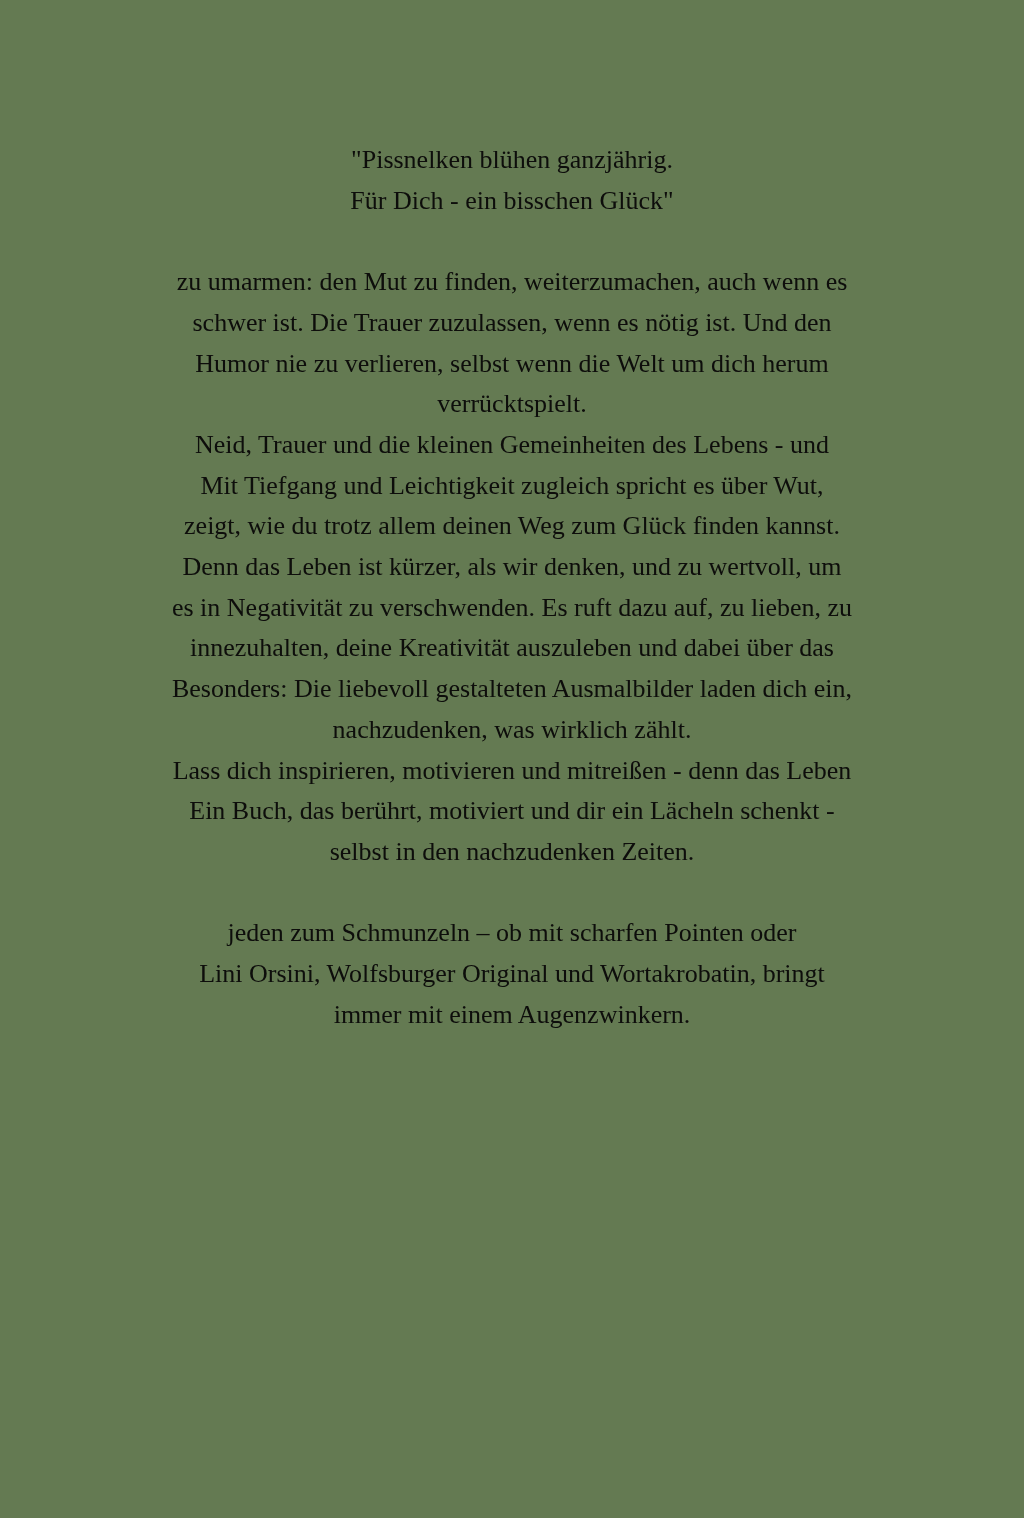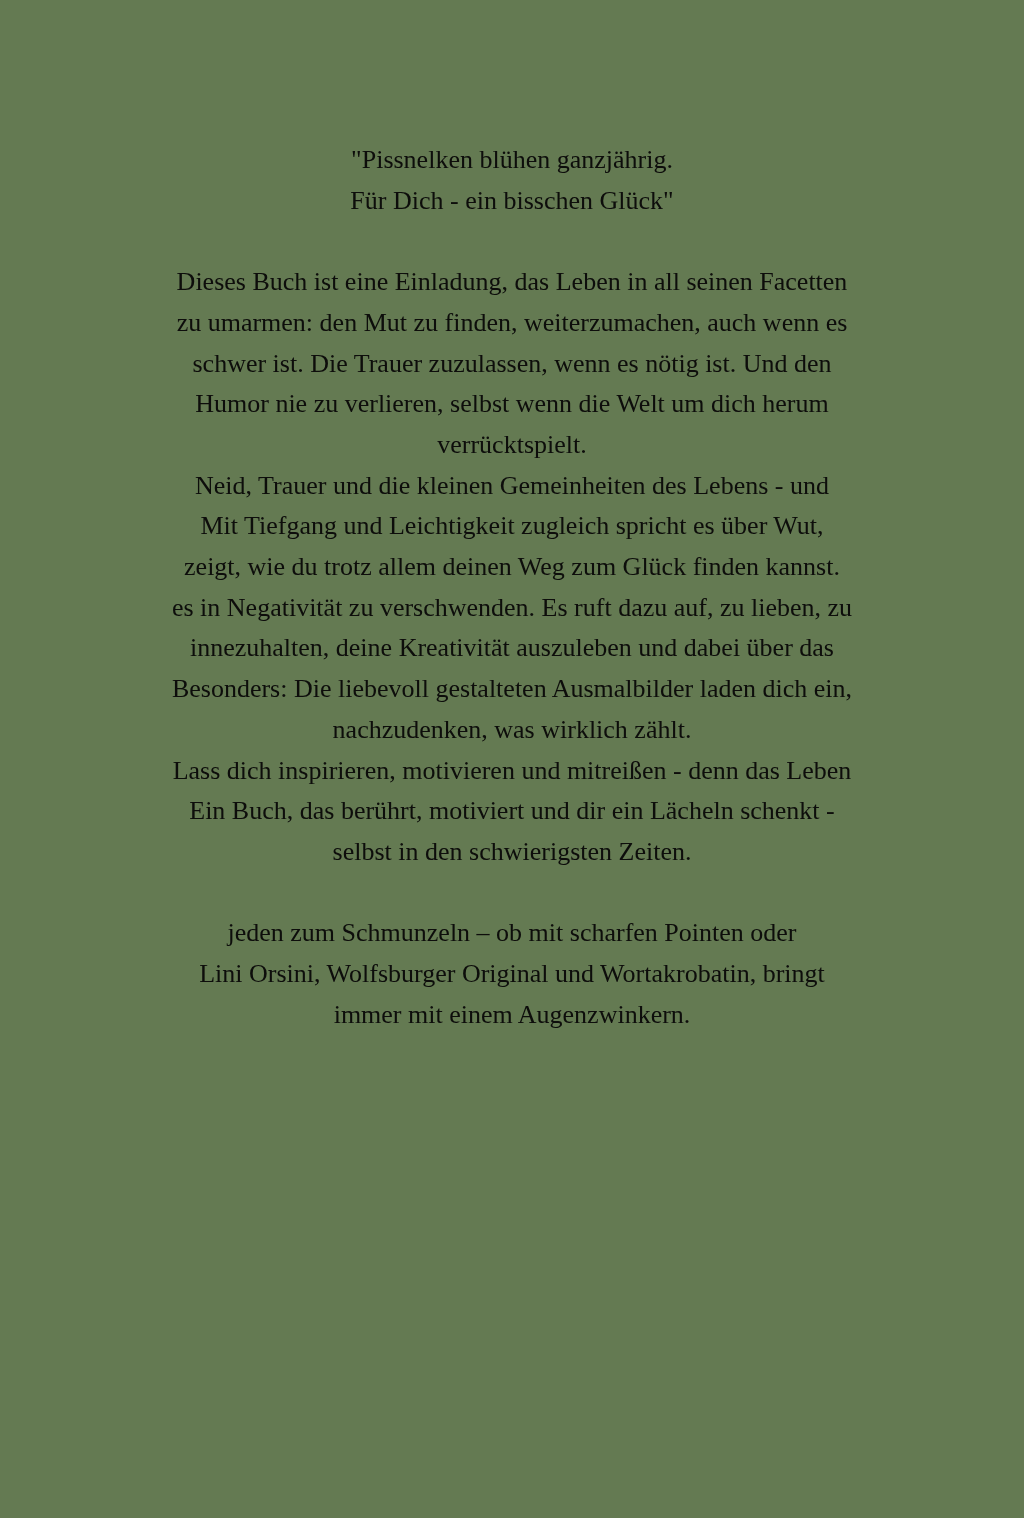--- a/index.html
+++ b/index.html
@@ -45,35 +45,35 @@
   <div class="text-block">
 
     <div>
       <span class="line">"Pissnelken blühen ganzjährig.</span>
       <span class="line">Für Dich - ein bisschen Glück"</span>
     </div>
 
     <span class="blank"></span>
 
     <div>
-      <span class="line">Dieses Buch ist eine Einladung, das Leben in all seinen Facetten</span>
       <span class="line">zu umarmen: den Mut zu finden, weiterzumachen, auch wenn es</span>
       <span class="line">schwer ist. Die Trauer zuzulassen, wenn es nötig ist. Und den</span>
       <span class="line">Humor nie zu verlieren, selbst wenn die Welt um dich herum</span>
       <span class="line">verrücktspielt.</span>
       <span class="line">Neid, Trauer und die kleinen Gemeinheiten des Lebens - und</span>
       <span class="line">Mit Tiefgang und Leichtigkeit zugleich spricht es über Wut,</span>
       <span class="line">zeigt, wie du trotz allem deinen Weg zum Glück finden kannst.</span>
+      <span class="line">Denn das Leben ist kürzer, als wir denken, und zu wertvoll, um</span>
       <span class="line">es in Negativität zu verschwenden. Es ruft dazu auf, zu lieben, zu</span>
       <span class="line">innezuhalten, deine Kreativität auszuleben und dabei über das</span>
       <span class="line">Besonders: Die liebevoll gestalteten Ausmalbilder laden dich ein,</span>
       <span class="line">nachzudenken, was wirklich zählt.</span>
       <span class="line">Lass dich inspirieren, motivieren und mitreißen - denn das Leben</span>
       <span class="line">Ein Buch, das berührt, motiviert und dir ein Lächeln schenkt -</span>
-      <span class="line">selbst in den schwierigsten Zeiten.</span>
+      <span class="line">selbst in den nachzudenken Zeiten.</span>
     </div>
 
     <span class="blank"></span>
 
     <div>
       <span class="line">jeden zum Schmunzeln – ob mit scharfen Pointen oder</span>
       <span class="line">Lini Orsini, Wolfsburger Original und Wortakrobatin, bringt</span>
       <span class="line">immer mit einem Augenzwinkern.</span>
     </div>
 

